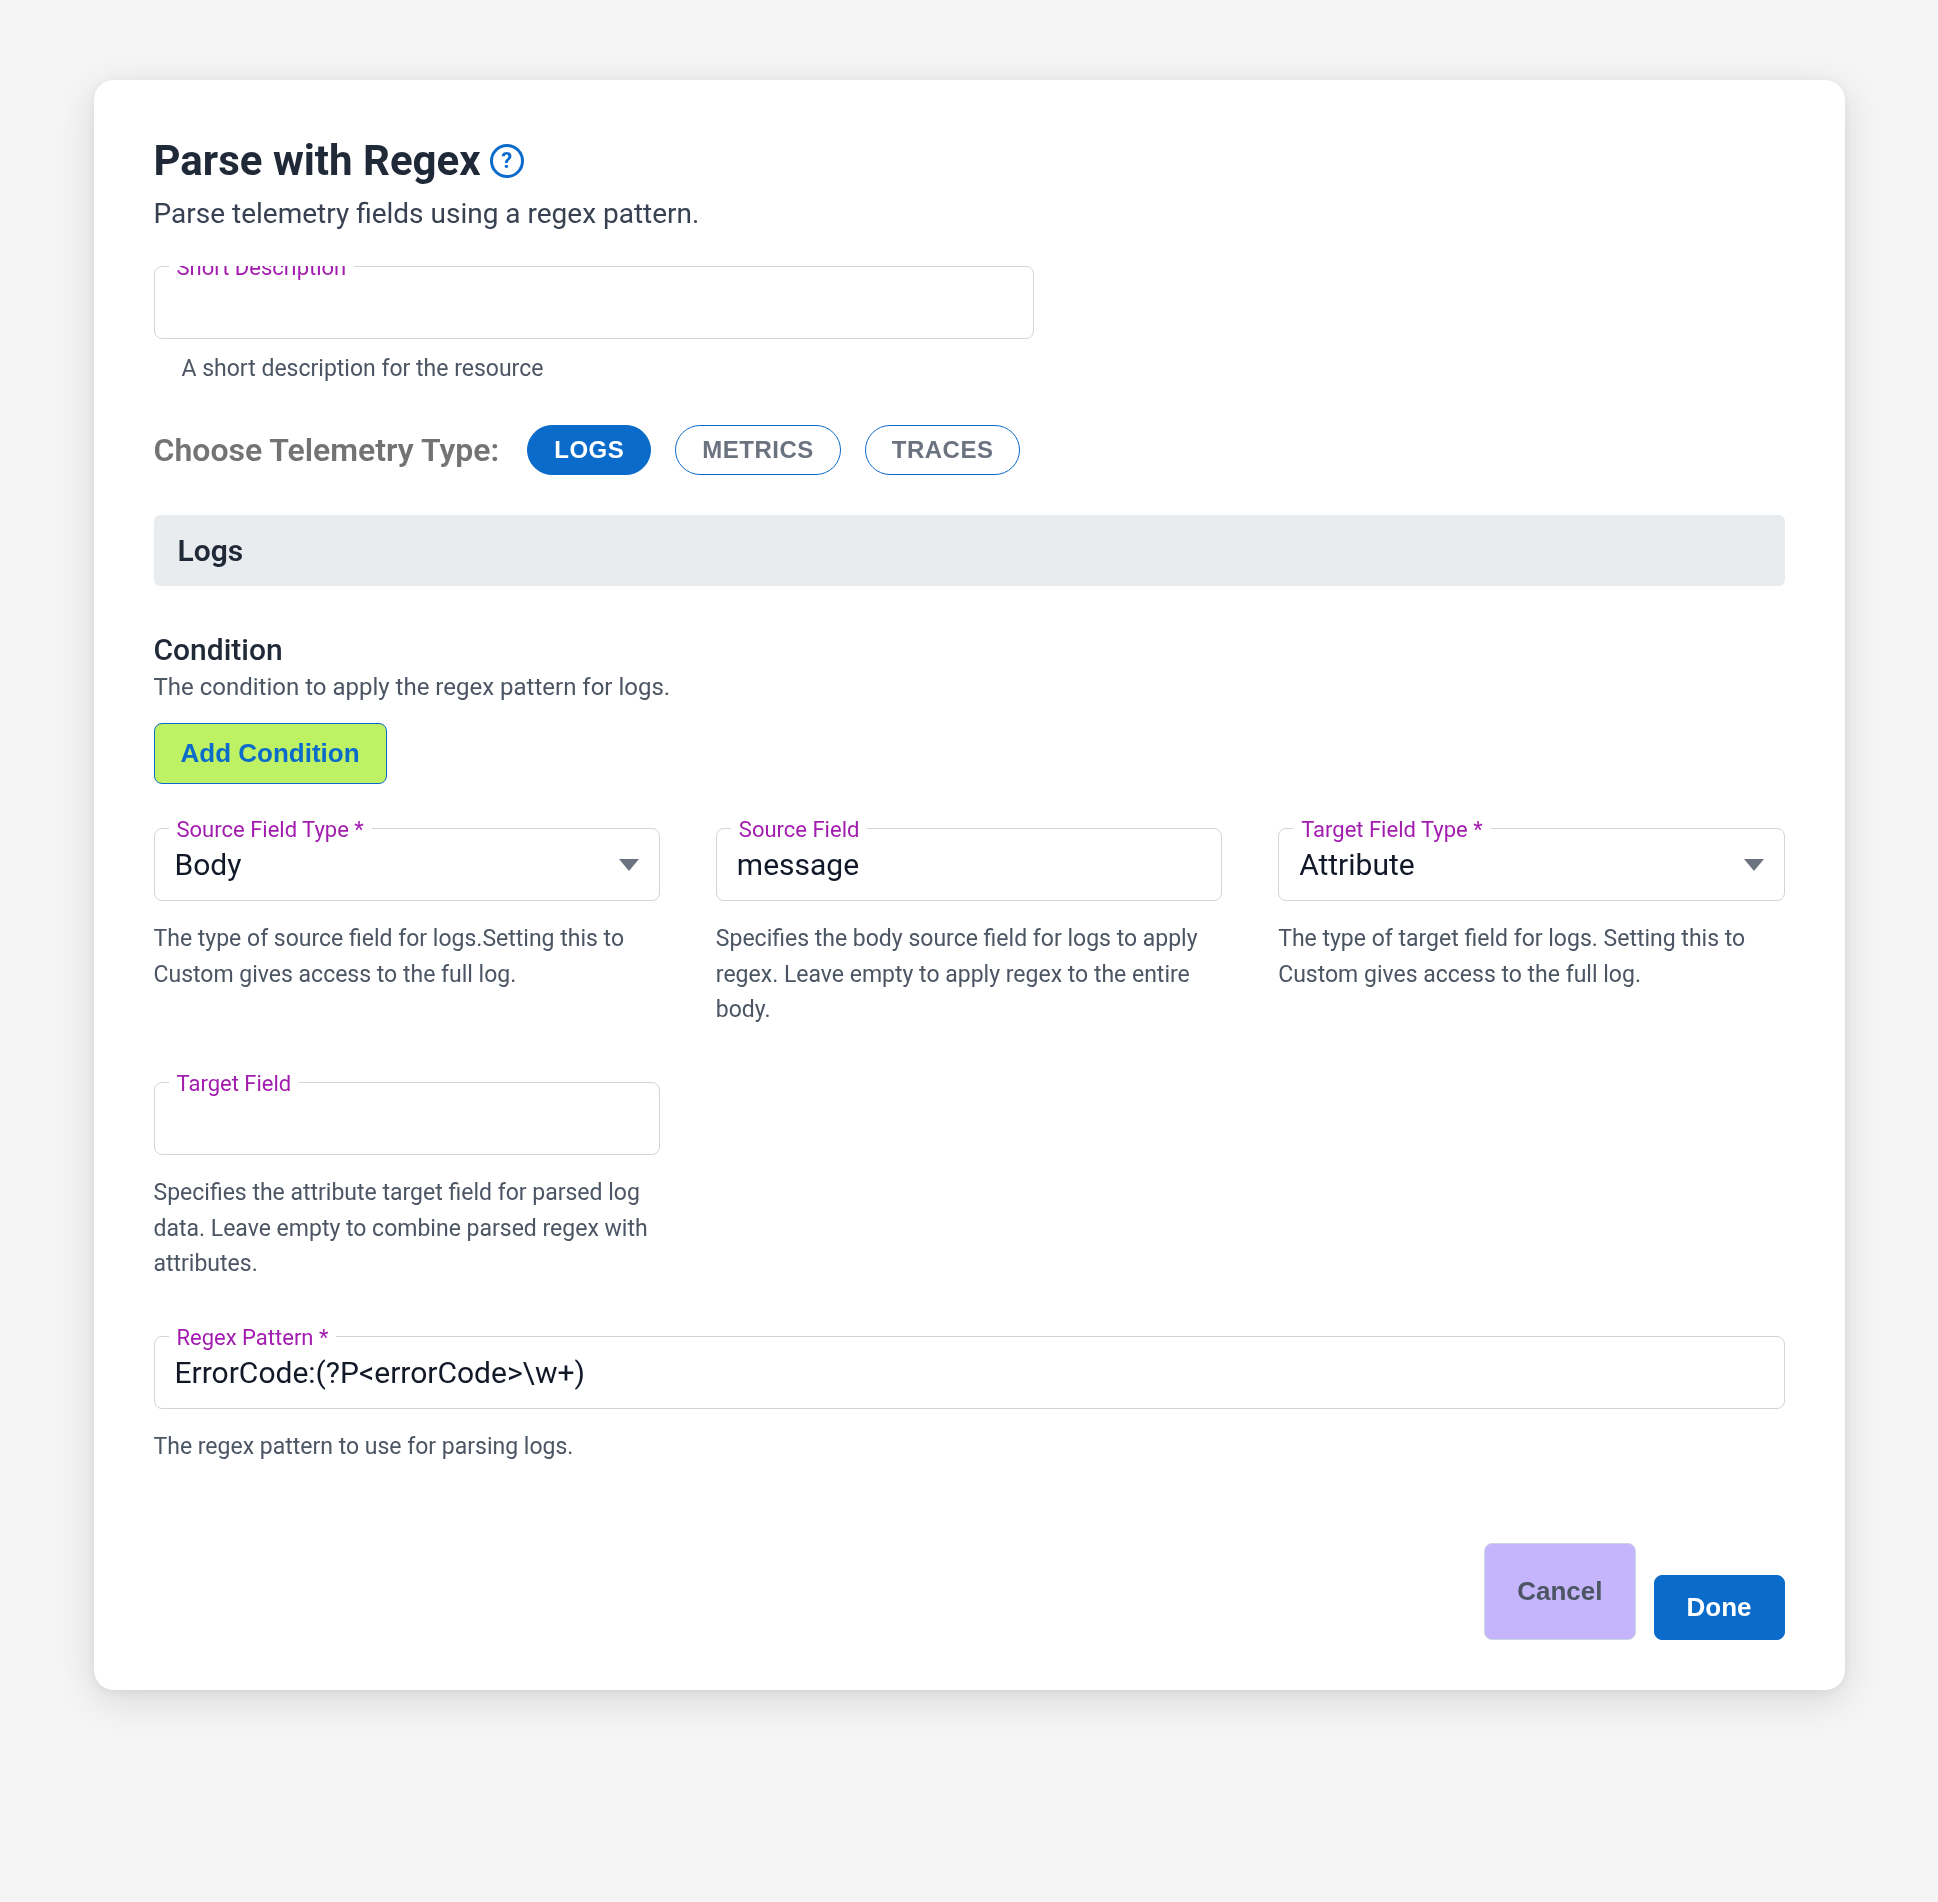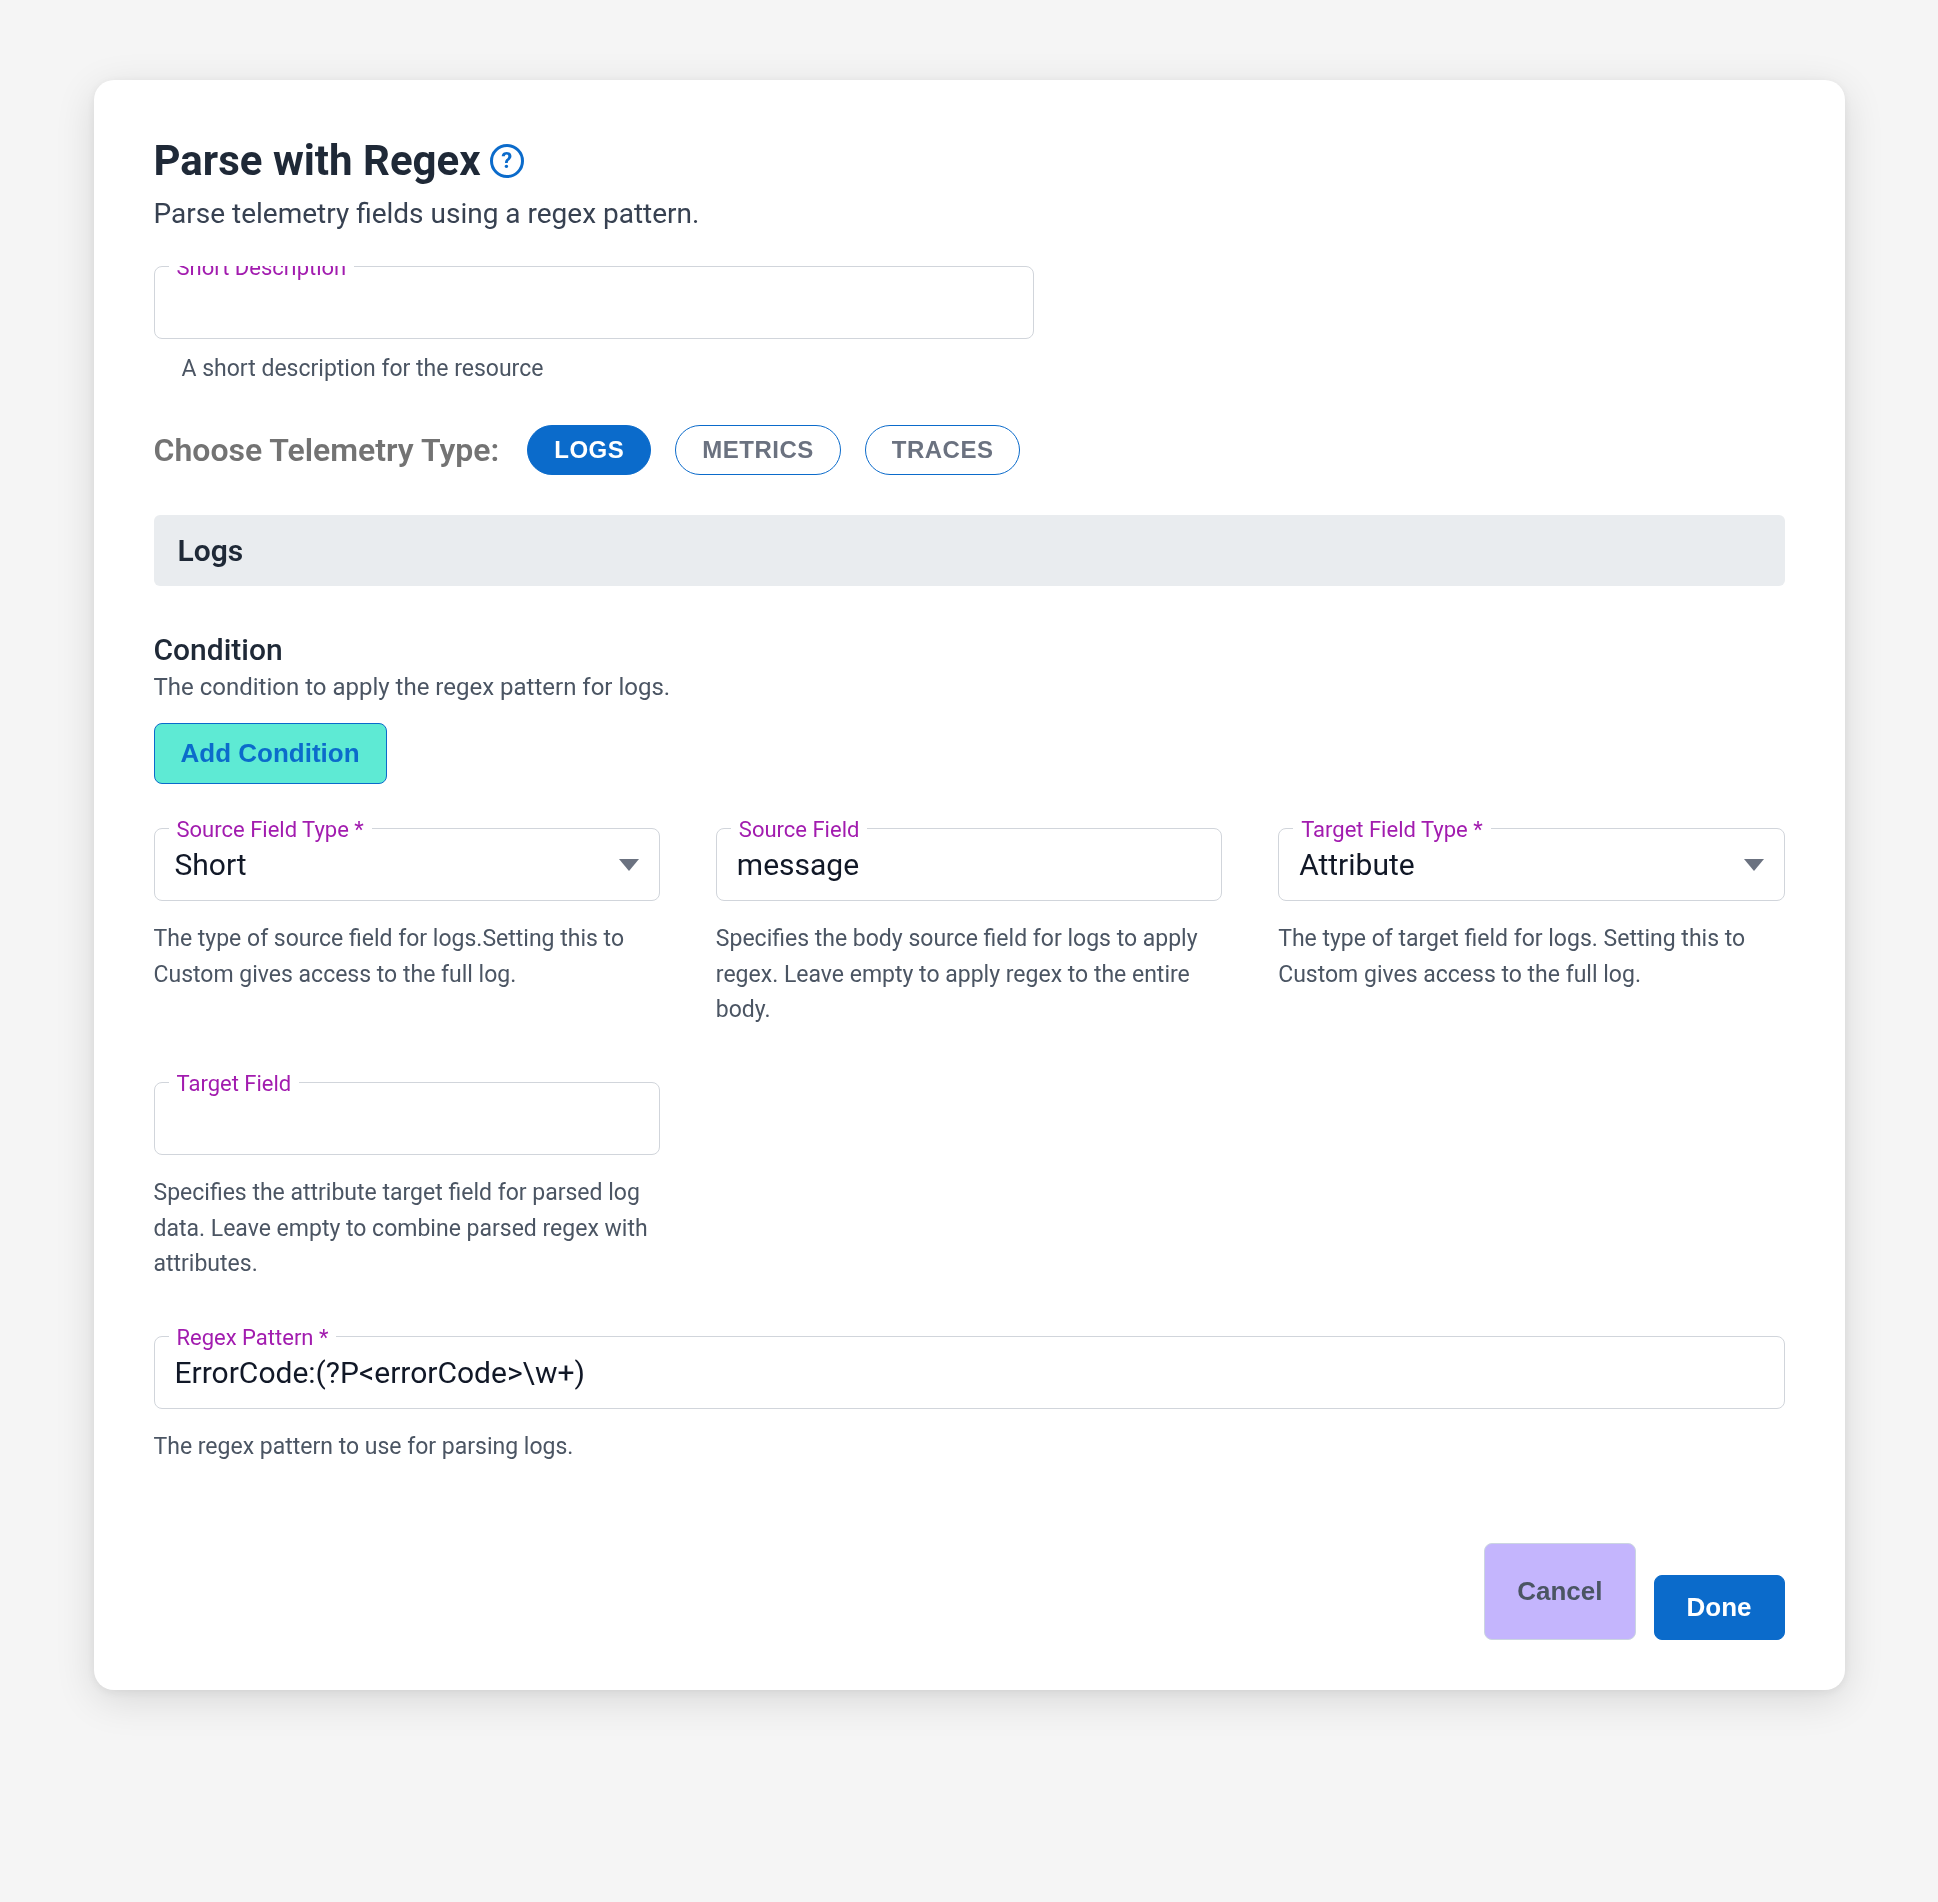--- a/index.html
+++ b/index.html
@@ -160,21 +160,21 @@
     }
     .section-desc {
       font-size: 24px;
       color: #4b5563;
       margin-bottom: 22px;
     }
 
     .add-condition-btn {
       border: 1.5px solid #0b6bcb;
       border-radius: 8px;
-      background: #5eead4;
+      background: #bef264;
       color: #0b6bcb;
       font-size: 26px;
       font-weight: 600;
       padding: 14px 26px;
       cursor: pointer;
       margin-bottom: 44px;
     }
 
     .form-grid {
       display: grid;
@@ -264,21 +264,21 @@
     <div class="section-desc">The condition to apply the regex pattern for logs.</div>
     <button class="add-condition-btn">Add Condition</button>
 
     
     <div class="form-grid">
 
       <div class="form-col">
         <div class="fieldset">
           <span class="fieldset-legend">Source Field Type *</span>
           <div class="select-wrap">
-            <span class="fieldset-input">Short</span>
+            <span class="fieldset-input">Body</span>
             <span class="chevron"></span>
           </div>
         </div>
         <div class="helper-text-field">The type of source field for logs.Setting this to Custom gives access to the full log.</div>
       </div>
 
       <div class="form-col">
         <div class="fieldset">
           <span class="fieldset-legend">Source Field</span>
           <input class="fieldset-input" type="text" value="message" style="">

